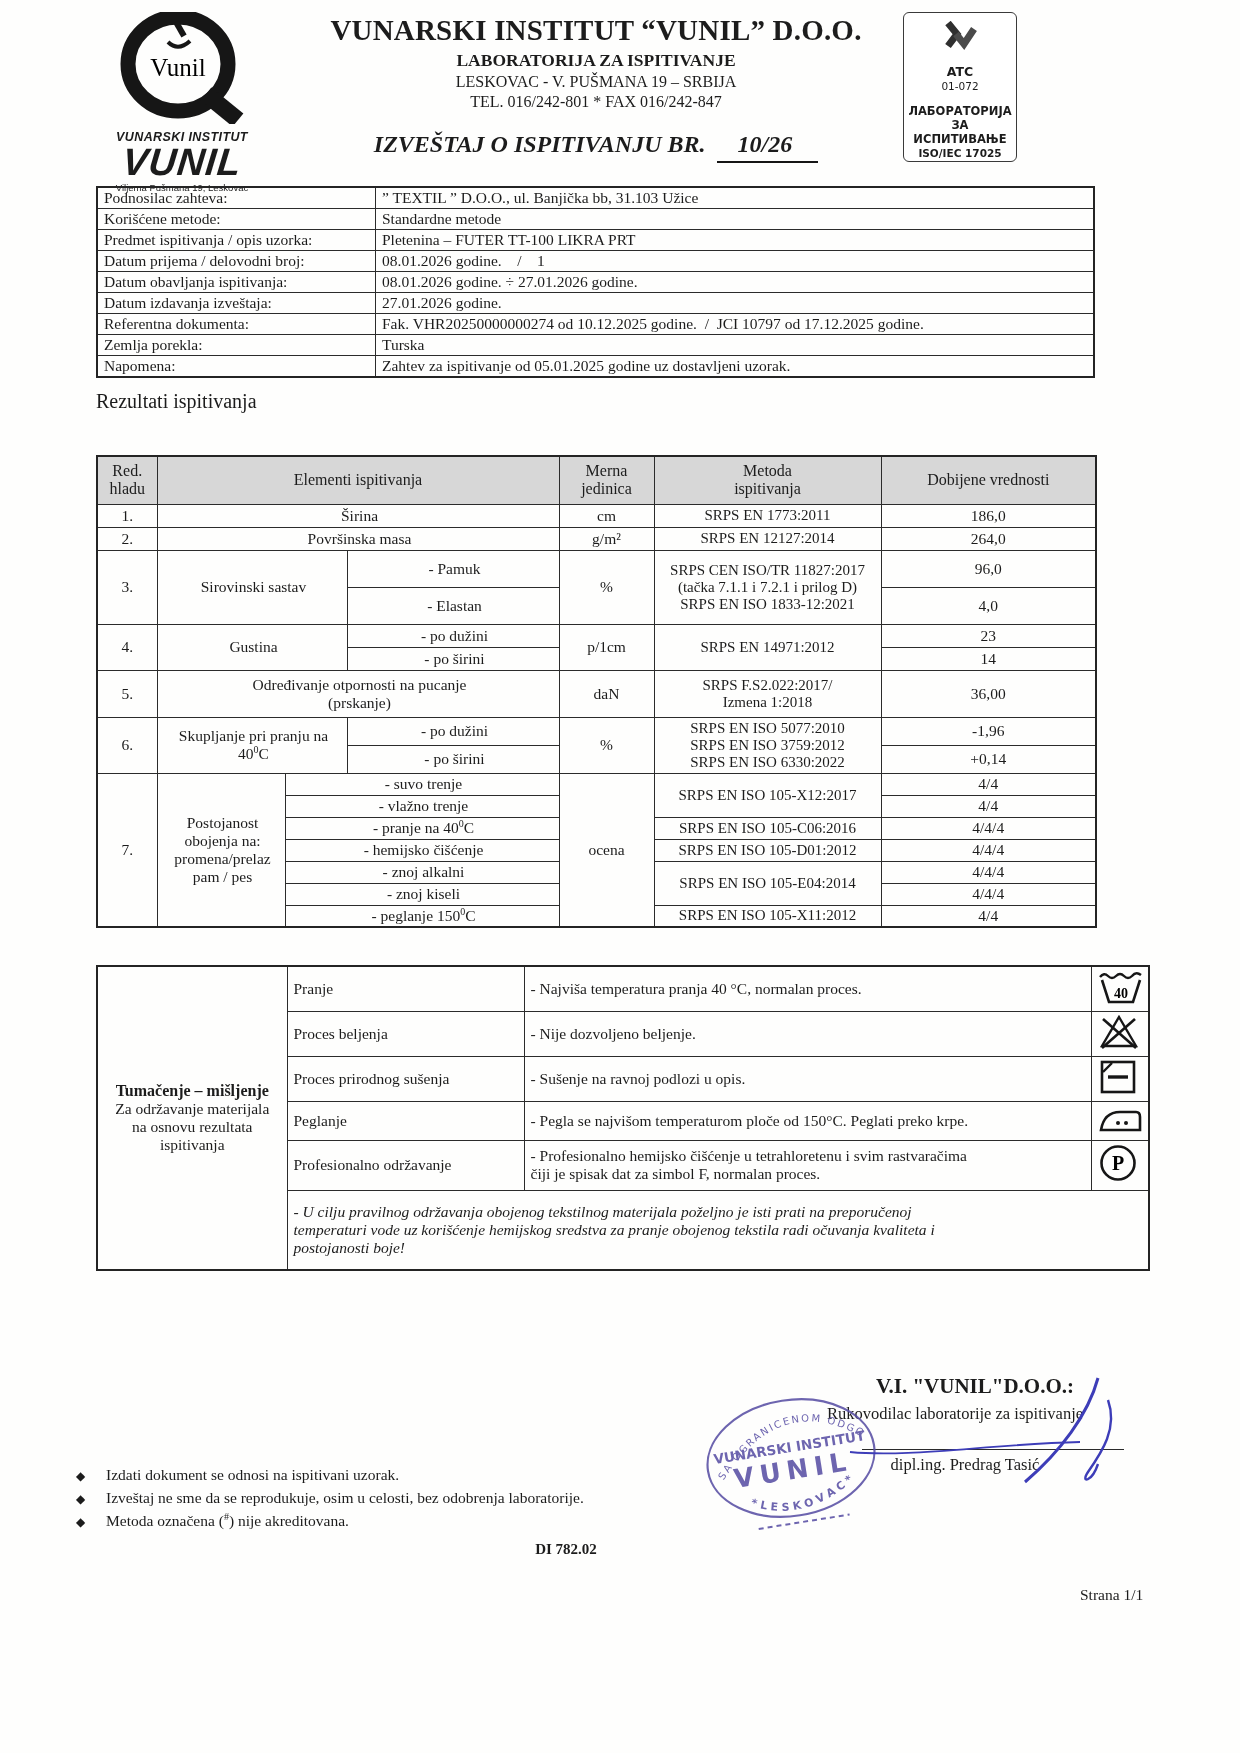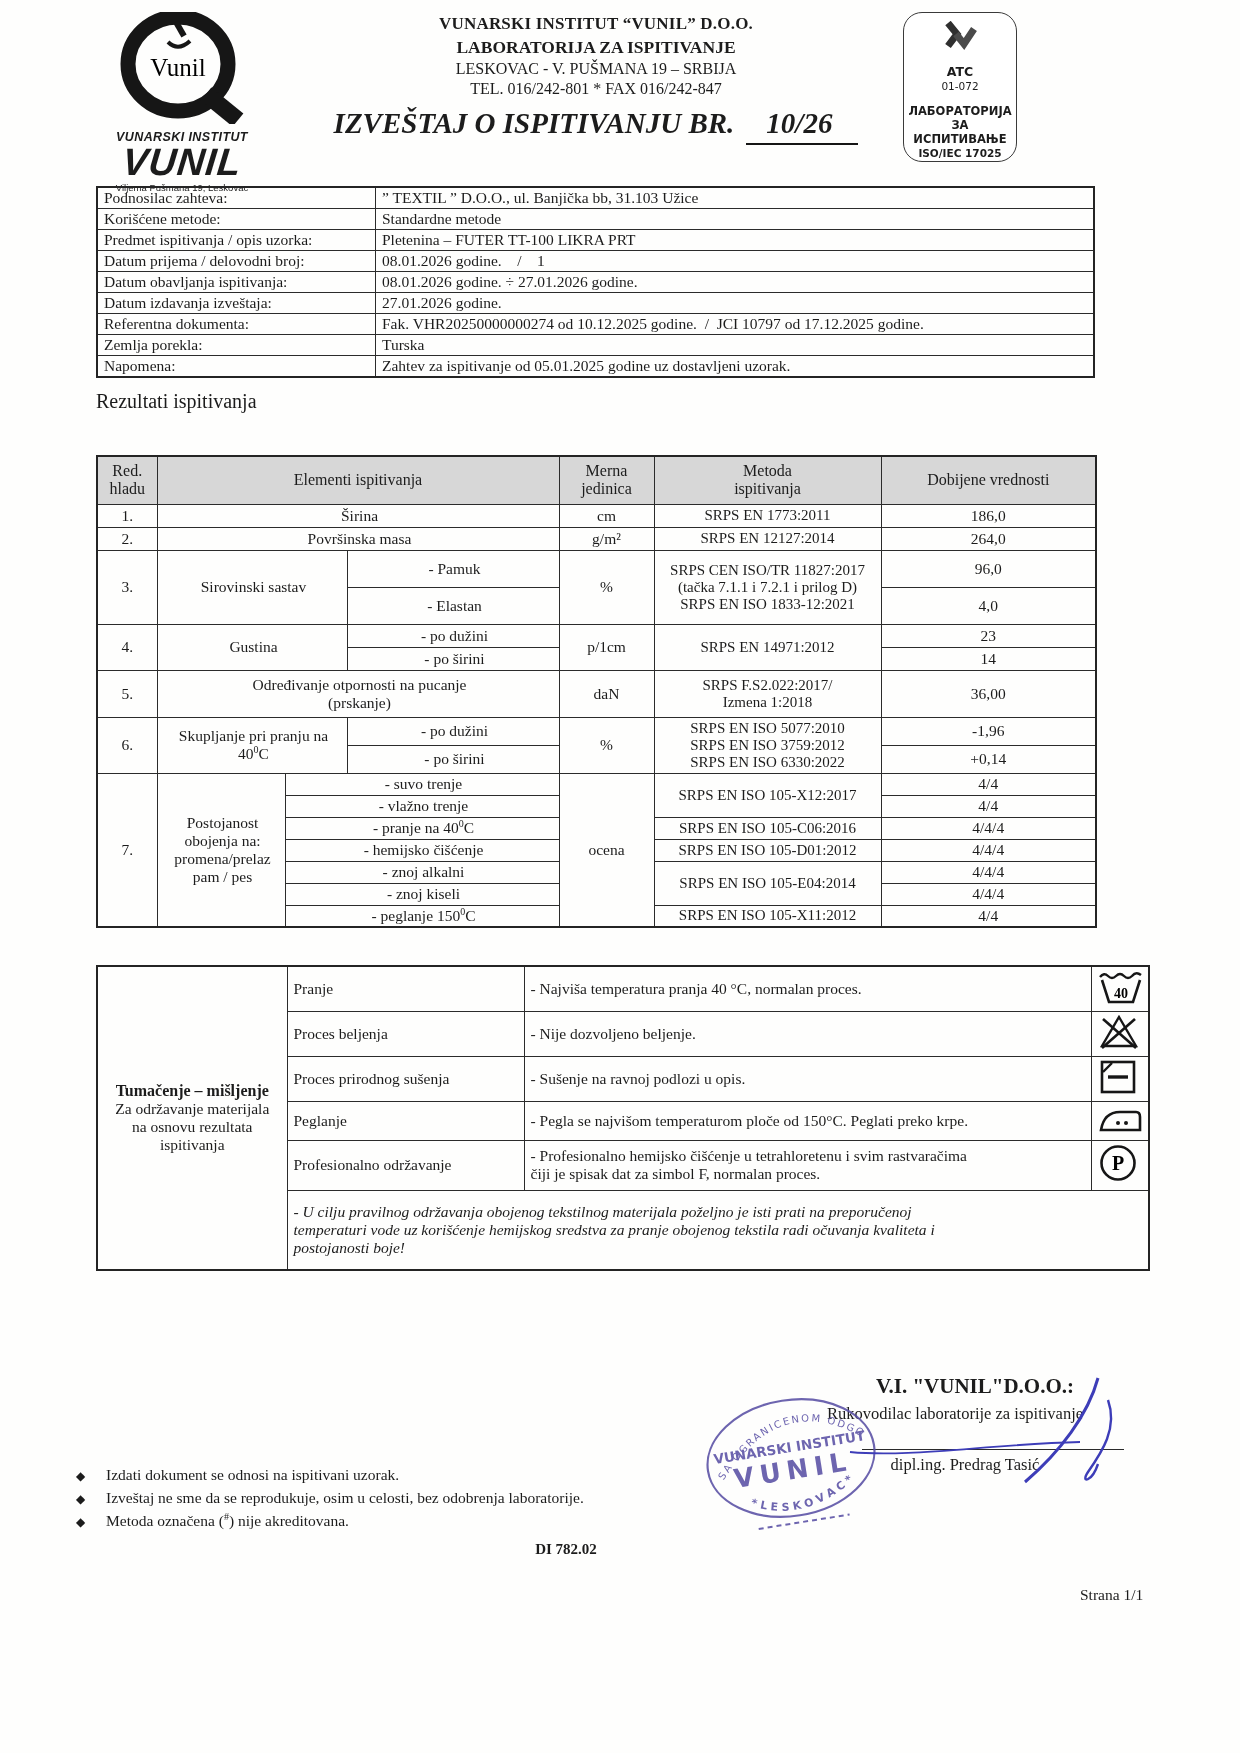--- a/index.html
+++ b/index.html
@@ -13,28 +13,28 @@
   .doc-table td,.doc-table th{border:1.4px solid #2b2b2b;font-weight:normal;
         font-size:15.5px;line-height:18px;padding:1px 6px;overflow:hidden;}
   
   .logo-block{left:94px;top:12px;width:176px;text-align:center;}
   .logo-inst{font-family:"Liberation Sans",sans-serif;font-style:italic;font-weight:bold;
         font-size:12.5px;letter-spacing:.4px;margin-top:2px;}
   .logo-brand{font-family:"Liberation Sans",sans-serif;font-style:italic;font-weight:bold;
         font-size:38px;line-height:36px;letter-spacing:1px;transform:skewX(-6deg);}
   .logo-addr{font-family:"Liberation Sans",sans-serif;font-size:9.5px;margin-top:2px;}
   .hdr-center{left:308px;top:14px;width:576px;text-align:center;}
-  .hdr-company{font-size:17px;font-weight:bold;letter-spacing:.2px;}
+  .hdr-company{font-size:29px;font-weight:bold;letter-spacing:.2px;}
   .hdr-lab{font-size:17.5px;font-weight:bold;margin-top:3px;}
   .hdr-line{font-size:16px;margin-top:2px;}
-  .hdr-title-row{margin-top:9px;font-size:29px;font-weight:bold;font-style:italic;}
+  .hdr-title-row{margin-top:20px;font-size:24px;font-weight:bold;font-style:italic;}
   .report-no{display:inline-block;border-bottom:2.6px solid #151515;
         padding:0 26px 3px 20px;margin-left:12px;}
   .badge{left:903px;top:12px;width:114px;height:150px;border:1.6px solid #3a3a3a;
-        border-radius:19px;text-align:center;font-family:"DejaVu Sans",sans-serif;
+        border-radius:6px;text-align:center;font-family:"DejaVu Sans",sans-serif;
         padding-top:8px;box-sizing:border-box;background:#fff;}
   .badge-org{font-size:12.5px;font-weight:bold;margin-top:1px;}
   .badge-num{font-size:10.5px;margin-top:1px;}
   .badge-lab{font-size:11.5px;font-weight:bold;line-height:14px;margin-top:12px;text-align:center;}
   .badge-std{font-size:10.5px;font-weight:bold;margin-top:1px;}
   
   .info-table{left:96px;top:186px;width:999px;}
   .info-table td{height:18px;}
   .info-label{width:265px;padding-left:9px;}
   .info-value{padding-left:10px;}

